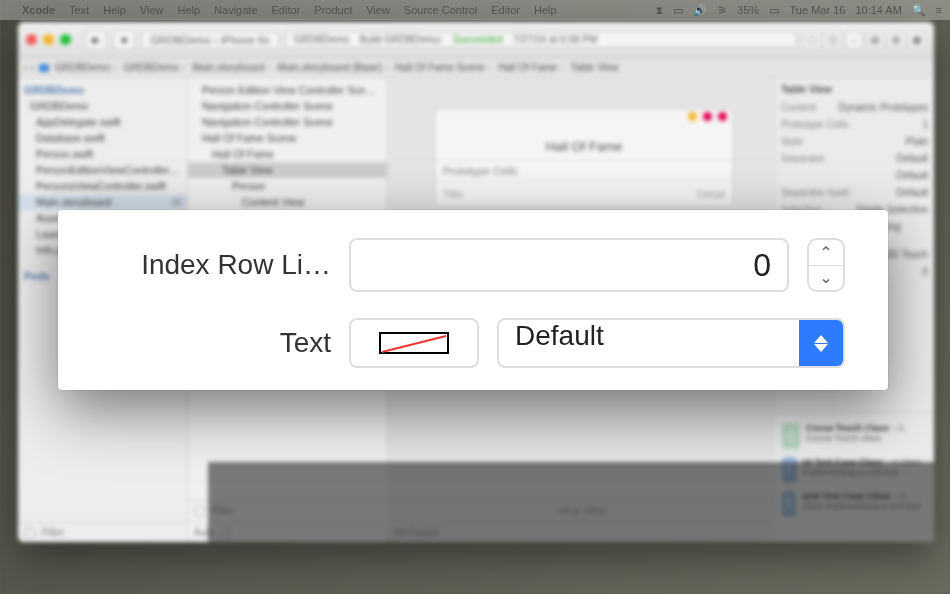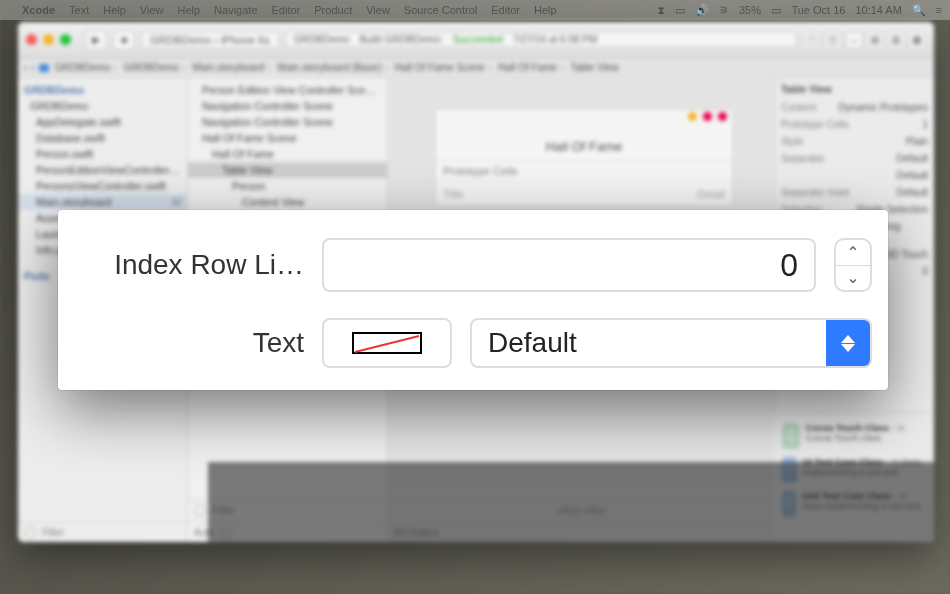--- a/index.html
+++ b/index.html
@@ -57,21 +57,21 @@
 .debug { position:absolute; left:190px; right:0; bottom:0; height:80px; background:#2b2b2b; opacity:.6; }
 
 
 .popup {
   position:absolute;
   left:58px; top:210px;
   width:830px; height:180px;
   background:#fff;
   border-radius:4px;
   box-shadow:0 20px 60px rgba(0,0,0,.5), 0 0 0 1px rgba(0,0,0,.06);
-  padding:28px 16px;
+  padding:28px 43px;
   display:flex; flex-direction:column; gap:26px;
 }
 .popup .prow { display:flex; align-items:center; gap:18px; }
 .popup .plabel { width:230px; text-align:right; font-size:28px; color:#333; font-weight:400; white-space:nowrap; overflow:hidden; text-overflow:ellipsis; }
 .popup .pfield {
   flex:1; height:54px; border:2px solid #ddd; border-radius:8px;
   display:flex; align-items:center; padding:0 16px; font-size:32px; color:#222;
   justify-content:flex-end; background:#fff;
 }
 .popup .stepper { width:38px; height:54px; border:2px solid #ddd; border-radius:10px; display:flex; flex-direction:column; }
@@ -80,21 +80,21 @@
 
 .popup .swatch {
   width:130px; height:50px; border:2px solid #ddd; border-radius:8px;
   display:flex; align-items:center; justify-content:center; background:#fff;
 }
 .popup .swatch .box { width:70px; height:22px; border:2px solid #000; background:#fff; position:relative; }
 .popup .swatch .box::after { content:""; position:absolute; left:0; right:0; top:50%; height:2px; background:#e33; transform:rotate(-14deg); }
 
 .popup .dropdown {
   flex:1; height:50px; border:2px solid #ddd; border-radius:8px;
-  display:flex; align-items:center; background:#fff; overflow:hidden;
+  display:flex; align-items:flex-start; background:#fff; overflow:hidden;
 }
 .popup .dropdown .val { flex:1; padding:0 16px; font-size:28px; color:#222; }
 .popup .dropdown .chev {
   width:44px; height:100%; background:#2f7bff;
   display:flex; flex-direction:column; align-items:center; justify-content:center; gap:1px;
 }
 .popup .dropdown .chev .up,.popup .dropdown .chev .down{
   width:0;height:0;border-left:7px solid transparent;border-right:7px solid transparent;
 }
 .popup .dropdown .chev .up{border-bottom:8px solid #fff;}
@@ -133,21 +133,21 @@
   <span>Source Control</span>
   <span>Editor</span>
   <span>Help</span>
   <div class="right">
     <span>⧗</span>
     <span>▭</span>
     <span>🔊</span>
     <span>⚞</span>
     <span>35%</span>
     <span>▭</span>
-    <span>Tue Oct 16</span>
+    <span>Tue Mar 16</span>
     <span>10:14 AM</span>
     <span>🔍</span>
     <span>≡</span>
   </div>
 </div>
 
 <div class="window dim">
 
   <div class="toolbar">
     <div class="traffic">

